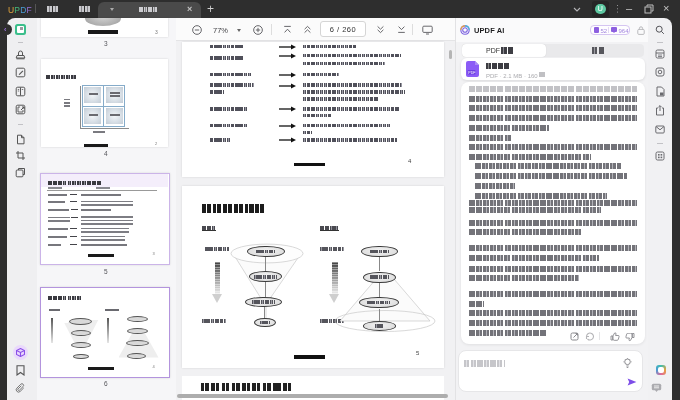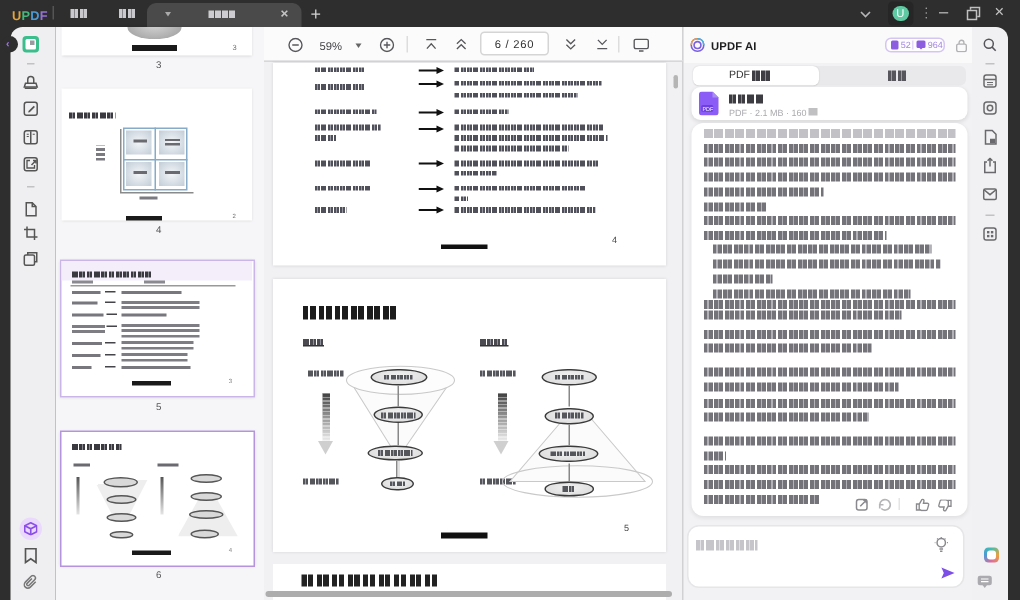--- a/index.html
+++ b/index.html
@@ -2,21 +2,21 @@
 <html><head><meta charset="utf-8"><style>
 *{margin:0;padding:0;box-sizing:border-box}
 html,body{width:680px;height:400px;overflow:hidden;font-family:"Liberation Sans",sans-serif}
 body{position:relative;background:#2e2e2e}
 .abs{position:absolute}
 
 .z{display:inline-block;position:absolute}
 </style></head><body>
 
 <div class="abs" style="left:0;top:0;width:680px;height:18px;background:#2e2e2e"></div>
-<div id="logo" class="abs" style="left:8px;top:5px;font-size:8.5px;font-weight:bold;letter-spacing:0.2px"><span style="color:#e2a43c">U</span><span style="color:#45b97c">P</span><span style="color:#4a9bd5">D</span><span style="color:#9672d8">F</span></div>
+<div id="logo" class="abs" style="left:8px;top:5px;font-size:8.5px;font-weight:normal;letter-spacing:0.2px"><span style="color:#e2a43c">U</span><span style="color:#45b97c">P</span><span style="color:#4a9bd5">D</span><span style="color:#9672d8">F</span></div>
 <div class="abs" style="left:35px;top:4px;width:1px;height:9px;background:#555"></div>
 <div class="z" style="left:47px;top:6px;width:12px;height:5.5px;background:repeating-linear-gradient(90deg,#c9c9cd 0 2.2px,#85858a 2.2px 2.8px,#c9c9cd 2.8px 5px,transparent 5px 6.2px)"></div>
 <div class="z" style="left:79px;top:6px;width:12px;height:5.5px;background:repeating-linear-gradient(90deg,#c9c9cd 0 2.2px,#85858a 2.2px 2.8px,#c9c9cd 2.8px 5px,transparent 5px 6.2px)"></div>
 
 <div class="abs" style="left:98px;top:2px;width:103px;height:16px;background:#4a4a4a;border-radius:6px 6px 0 0"></div>
 <div class="abs" style="left:110px;top:8px;width:0;height:0;border-left:2.5px solid transparent;border-right:2.5px solid transparent;border-top:3px solid #aaa"></div>
 <div class="z" style="left:139px;top:7px;width:18px;height:5px;background:repeating-linear-gradient(90deg,#cdcdd1 0 1.6px,#8a8a8e 1.6px 2px,#cdcdd1 2px 3.8px,transparent 3.8px 4.6px)"></div>
 <div class="abs" style="left:187px;top:3.5px;color:#c5c5c5;font-size:9px;font-weight:bold">×</div>
 <div class="abs" style="left:207px;top:2px;color:#cfcfcf;font-size:12px;font-weight:300">+</div>
 
@@ -180,21 +180,21 @@
  </div>
  <div class="abs" style="left:104px;top:380px;font-size:6.5px;color:#55555a">6</div>
 </div>
 
 <div class="abs" style="left:176px;top:18px;width:279px;height:23px;background:#fbfbfb;border-bottom:1px solid #e4e4e6"></div>
 <div id="toolbar">
  <svg class="abs" style="left:192px;top:25px" width="10" height="10" viewBox="0 0 12 12">
       <circle cx="6" cy="6" r="5.2" fill="none" stroke="#58585c" stroke-width="1.1"></circle>
       <line x1="3.4" y1="6" x2="8.6" y2="6" stroke="#58585c" stroke-width="1.1"></line>
     </svg>
- <div class="abs" style="left:213px;top:25.5px;font-size:7.5px;color:#46464a">59%</div>
+ <div class="abs" style="left:213px;top:25.5px;font-size:7.5px;color:#46464a">77%</div>
  <div class="abs" style="left:237px;top:29px;width:0;height:0;border-left:2.5px solid transparent;border-right:2.5px solid transparent;border-top:3px solid #666"></div>
  <svg class="abs" style="left:253px;top:25px" width="10" height="10" viewBox="0 0 12 12">
       <circle cx="6" cy="6" r="5.2" fill="none" stroke="#58585c" stroke-width="1.1"></circle>
       <line x1="3.4" y1="6" x2="8.6" y2="6" stroke="#58585c" stroke-width="1.1"></line>
       <line x1="6" y1="3.4" x2="6" y2="8.6" stroke="#58585c" stroke-width="1.1"></line>
     </svg>
  <div class="abs" style="left:271px;top:24px;width:1px;height:11px;background:#ddd"></div>
  <svg class="abs" style="left:283px;top:25px" width="9" height="9" viewBox="0 0 9 9">
       <line x1="1.2" y1="1.4" x2="7.8" y2="1.4" stroke="#58585c" stroke-width="0.9"></line>
       <path d="M1.6 7.4 L4.5 4.2 L7.4 7.4" fill="none" stroke="#58585c" stroke-width="0.9"></path>

